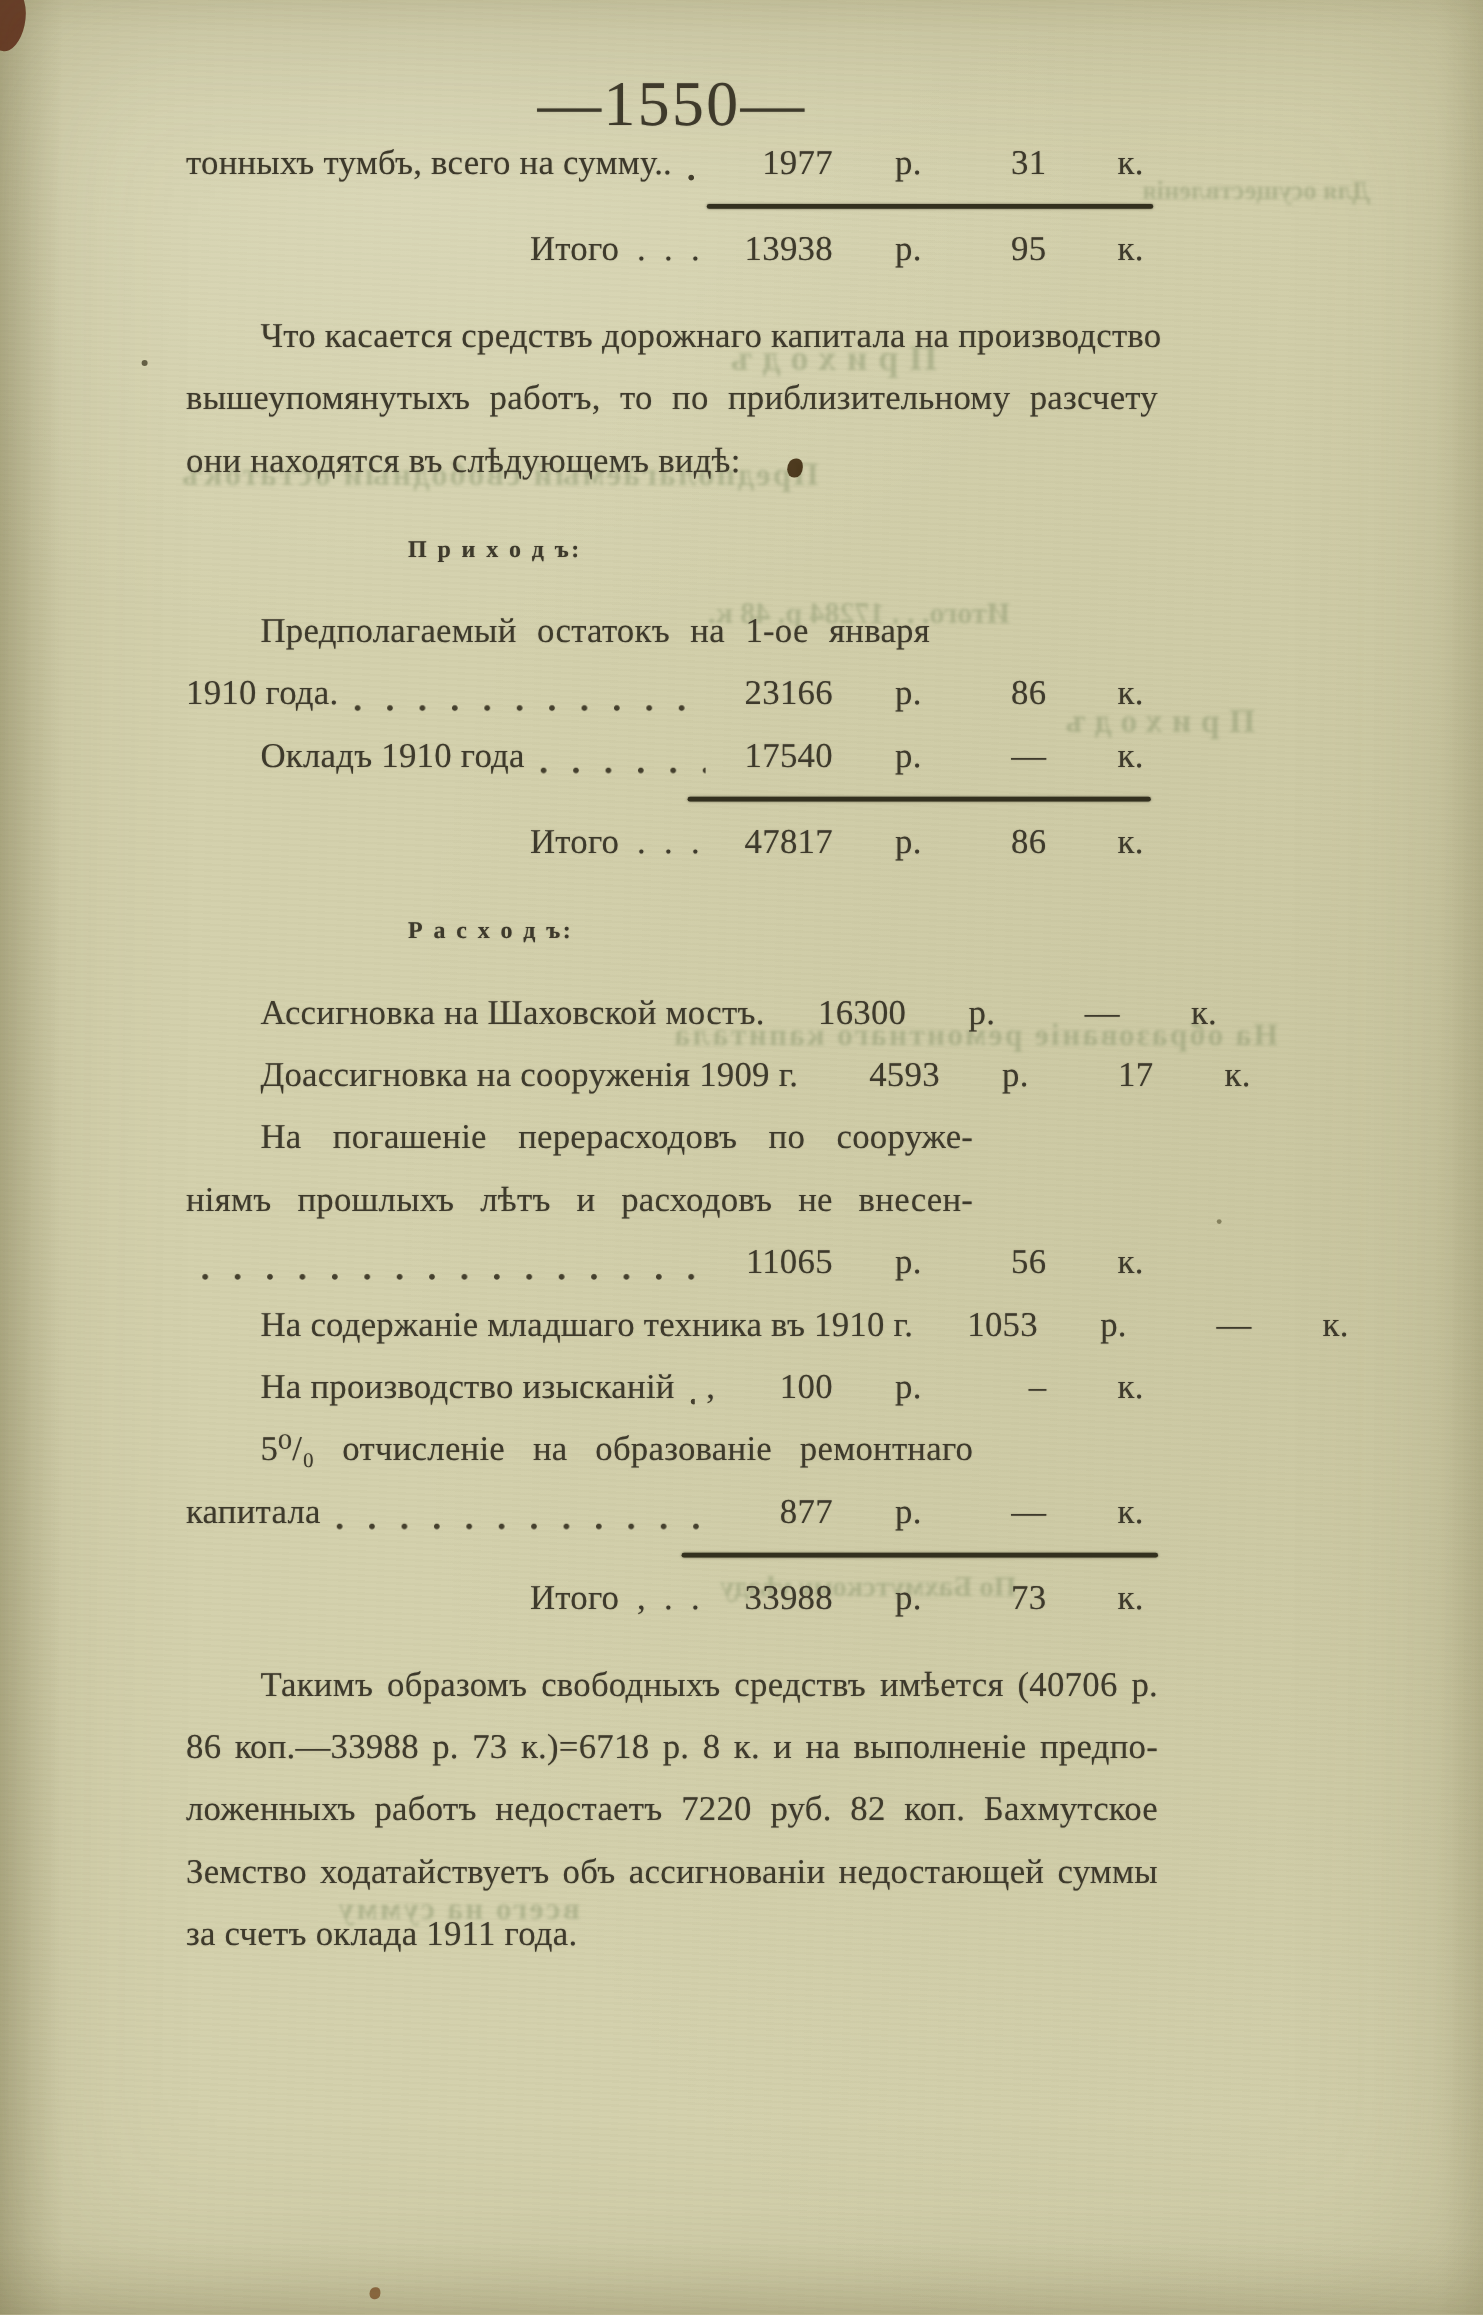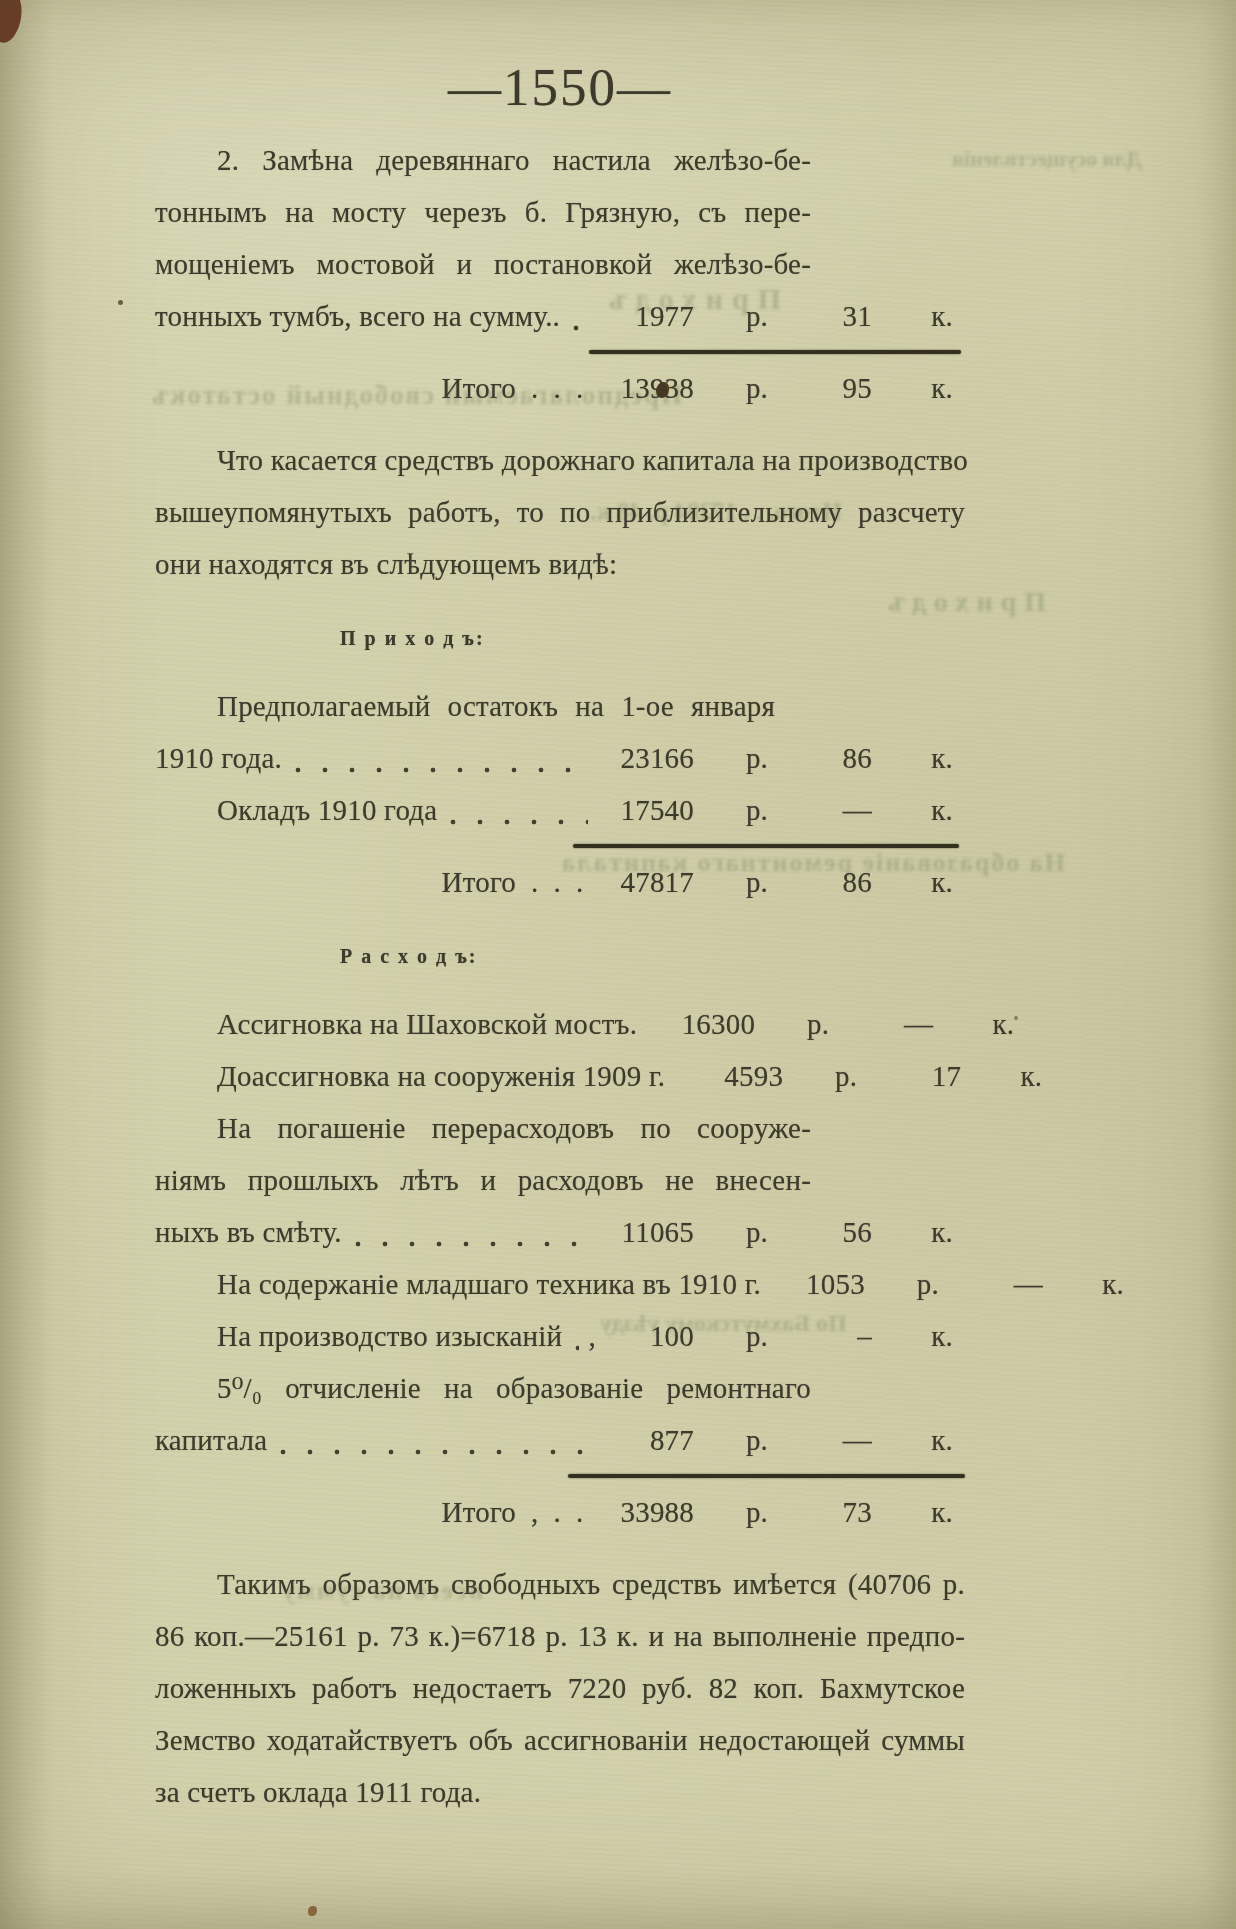--- a/index.html
+++ b/index.html
@@ -110,25 +110,20 @@
   <div class="blot corner"></div>
   <div class="blot b1"></div>
   <div class="blot b2"></div>
   <div class="blot b3"></div>
   <div class="blot b4"></div>
 
   <div class="content">
 
     <div class="pgnum">—1550—</div>
 
-    <div class="para narrow mt-m">
-      <div class="line jl indent">2. Замѣна деревяннаго настила желѣзо-бе-</div>
-      <div class="line jl">тоннымъ на мосту черезъ б. Грязную, съ пере-</div>
-      <div class="line jl">мощеніемъ мостовой и постановкой желѣзо-бе-</div>
-    </div>
     <div class="money-row">
       <span class="lbl">тонныхъ тумбъ, всего на сумму..</span>
       <span class="leader"></span>
       <span class="amt">
         <span class="rub">1977</span>
         <span class="runit">р.</span>
         <span class="kop">31</span>
         <span class="kunit">к.</span>
       </span>
     </div>
@@ -211,21 +206,20 @@
         <span class="kop">17</span>
         <span class="kunit">к.</span>
       </span>
     </div>
 
     <div class="para narrow">
       <div class="line jl indent">На погашеніе перерасходовъ по сооруже-</div>
       <div class="line jl">ніямъ прошлыхъ лѣтъ и расходовъ не внесен-</div>
     </div>
     <div class="money-row">
-      <span class="lbl">ныхъ въ смѣту.</span>
       <span class="leader"></span>
       <span class="amt">
         <span class="rub">11065</span>
         <span class="runit">р.</span>
         <span class="kop">56</span>
         <span class="kunit">к.</span>
       </span>
     </div>
 
     <div class="money-row">
@@ -272,20 +266,20 @@
       <span class="amt">
         <span class="rub">33988</span>
         <span class="runit">р.</span>
         <span class="kop">73</span>
         <span class="kunit">к.</span>
       </span>
     </div>
 
     <div class="para mt-s">
       <div class="line jl indent">Такимъ образомъ свободныхъ средствъ имѣется (40706 р.</div>
-      <div class="line jl">86 коп.—25161 р. 73 к.)=6718 р. 13 к. и на выполненіе предпо-</div>
+      <div class="line jl">86 коп.—33988 р. 73 к.)=6718 р. 8 к. и на выполненіе предпо-</div>
       <div class="line jl">ложенныхъ работъ недостаетъ 7220 руб. 82 коп. Бахмутское</div>
       <div class="line jl">Земство ходатайствуетъ объ ассигнованіи недостающей суммы</div>
       <div class="line">за счетъ оклада 1911 года.</div>
     </div>
 
   </div>
 </div>
 
 </body></html>

